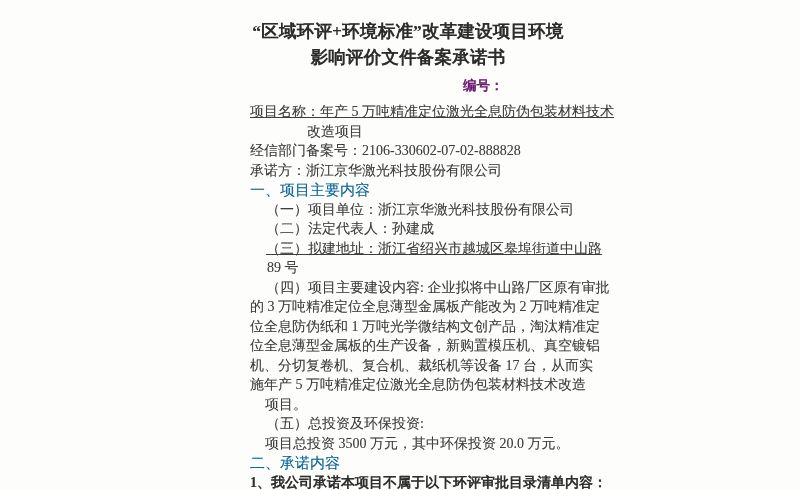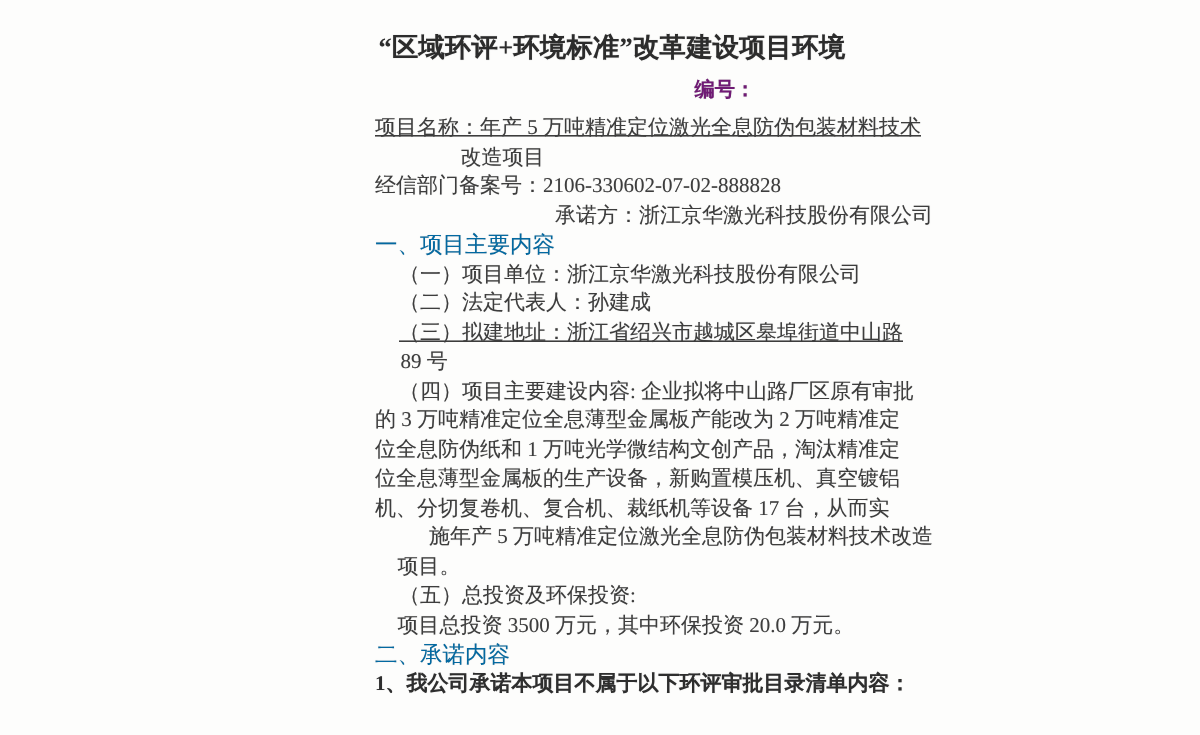--- a/index.html
+++ b/index.html
@@ -61,38 +61,39 @@
     color: #2e2e2e;
   }
 </style>
 </head>
 <body>
 
 <div class="page">
   <div class="doc">
     <div class="doc-title">
       <div>“区域环评+环境标准”改革建设项目环境</div>
+      <div>影响评价文件备案承诺书</div>
     </div>
     <div class="doc-number">编号：</div>
     <div class="doc-body">
         <div class="line" style="padding-left: 0px; text-decoration: underline;">项目名称：年产 5 万吨精准定位激光全息防伪包装材料技术</div>
         <div class="line" style="padding-left: 57px;">改造项目</div>
         <div class="line" style="padding-left: 0px;">经信部门备案号：2106-330602-07-02-888828</div>
-        <div class="line" style="padding-left: 0px; text-align: right;">承诺方：浙江京华激光科技股份有限公司</div>
+        <div class="line" style="padding-left: 0px;">承诺方：浙江京华激光科技股份有限公司</div>
         <div class="line heading" style="padding-left: 0px;">一、项目主要内容</div>
         <div class="line" style="padding-left: 16px;">（一）项目单位：浙江京华激光科技股份有限公司</div>
         <div class="line" style="padding-left: 16px;">（二）法定代表人：孙建成</div>
         <div class="line" style="padding-left: 16px; text-decoration: underline;">（三）拟建地址：浙江省绍兴市越城区皋埠街道中山路</div>
         <div class="line" style="padding-left: 17px;">89 号</div>
         <div class="line" style="padding-left: 16px;">（四）项目主要建设内容: 企业拟将中山路厂区原有审批</div>
         <div class="line" style="padding-left: 0px;">的 3 万吨精准定位全息薄型金属板产能改为 2 万吨精准定</div>
         <div class="line" style="padding-left: 0px;">位全息防伪纸和 1 万吨光学微结构文创产品，淘汰精准定</div>
         <div class="line" style="padding-left: 0px;">位全息薄型金属板的生产设备，新购置模压机、真空镀铝</div>
         <div class="line" style="padding-left: 0px;">机、分切复卷机、复合机、裁纸机等设备 17 台，从而实</div>
-        <div class="line" style="padding-left: 0px; text-align: right;">施年产 5 万吨精准定位激光全息防伪包装材料技术改造</div>
+        <div class="line" style="padding-left: 0px;">施年产 5 万吨精准定位激光全息防伪包装材料技术改造</div>
         <div class="line" style="padding-left: 15px;">项目。</div>
         <div class="line" style="padding-left: 16px;">（五）总投资及环保投资:</div>
         <div class="line" style="padding-left: 15px;">项目总投资 3500 万元，其中环保投资 20.0 万元。</div>
         <div class="line heading" style="padding-left: 0px;">二、承诺内容</div>
         <div class="line strong" style="padding-left: 0px;">1、我公司承诺本项目不属于以下环评审批目录清单内容：</div>
       </div>
   </div>
 </div>
 
 </body></html>

